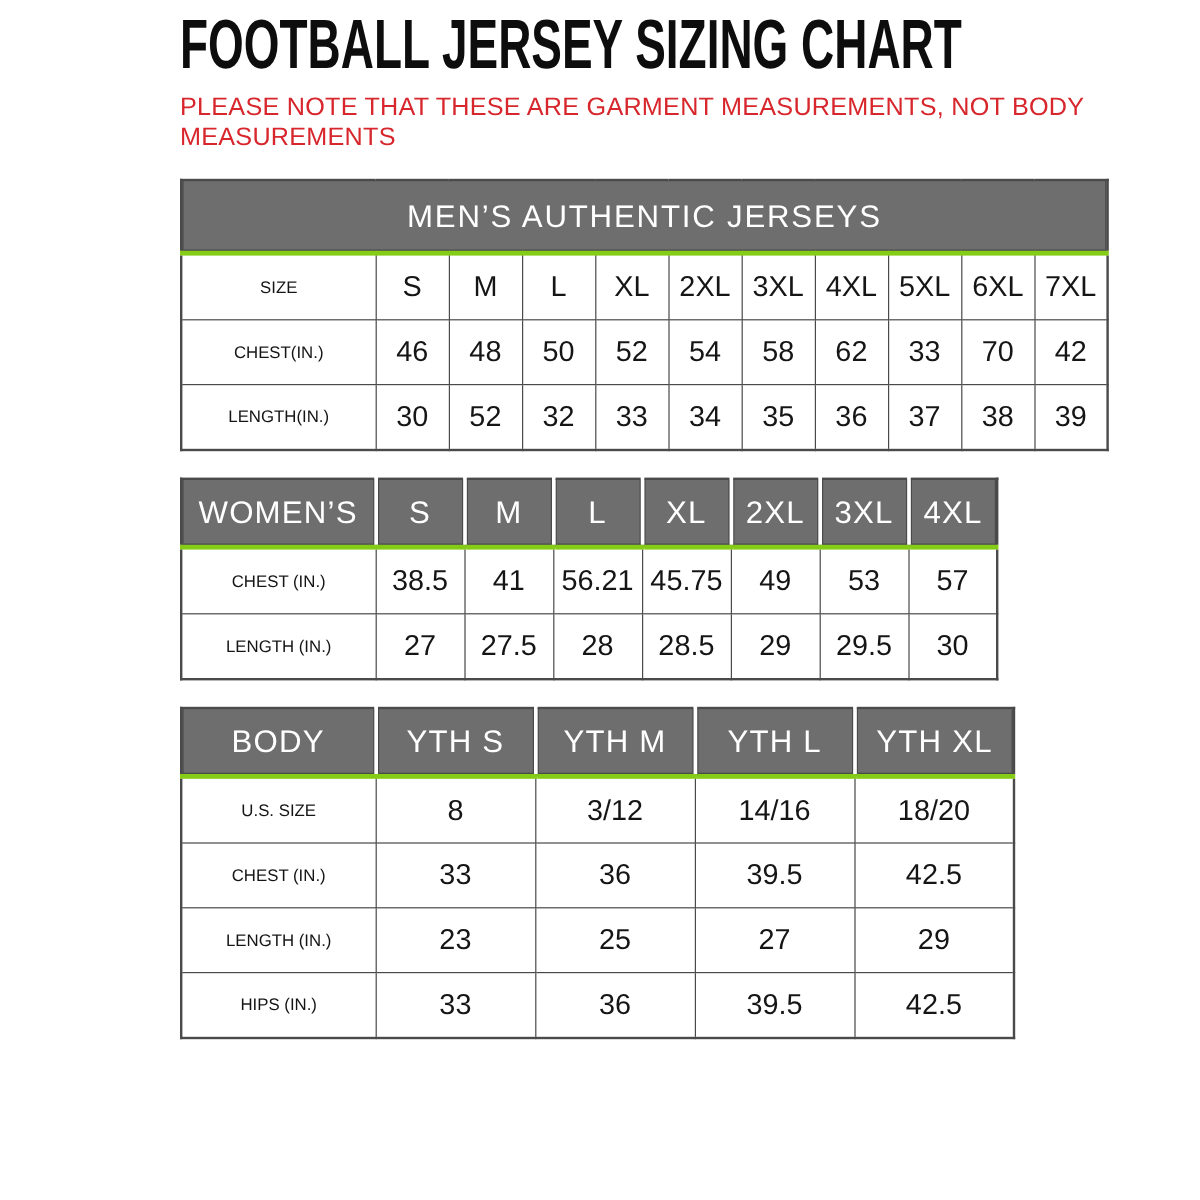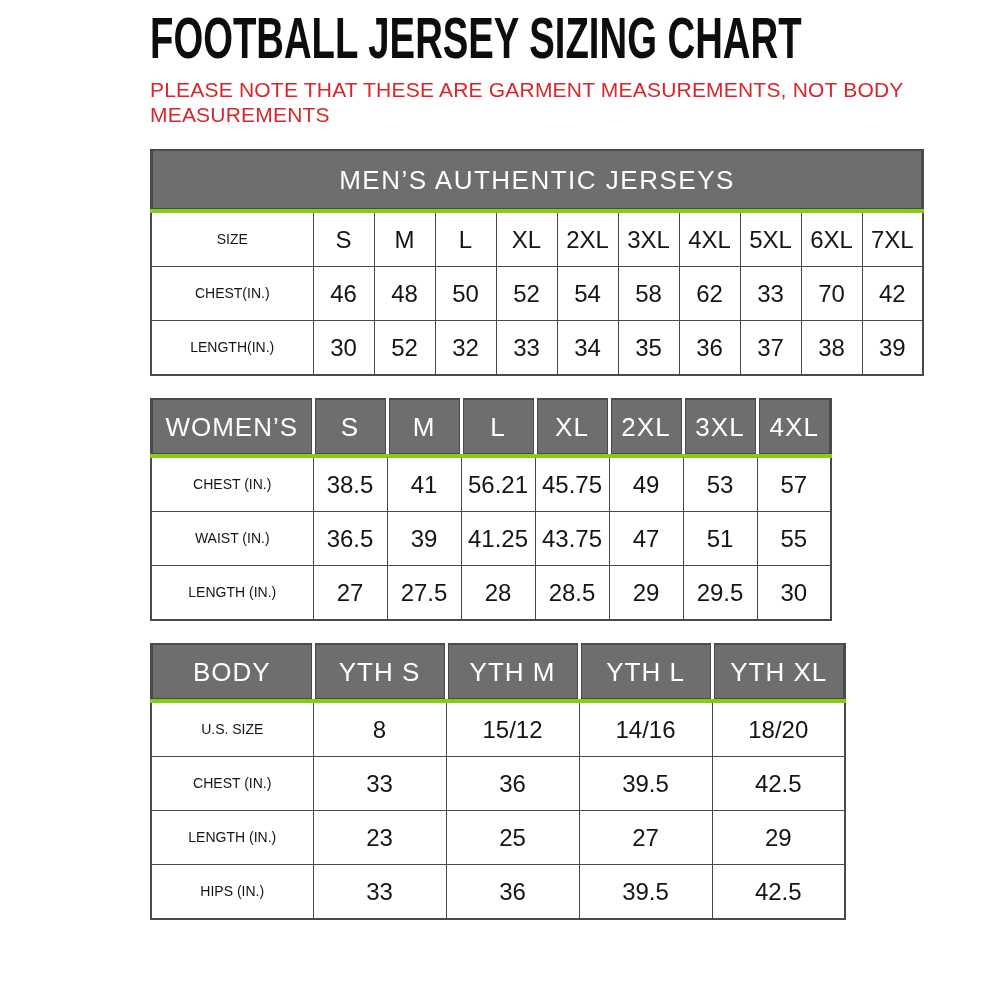--- a/index.html
+++ b/index.html
@@ -180,30 +180,20 @@
           <td class="label">CHEST (IN.)</td>
           <td>38.5</td>
           <td>41</td>
           <td>56.21</td>
           <td>45.75</td>
           <td>49</td>
           <td>53</td>
           <td>57</td>
         </tr>
         <tr>
-          <td class="label">WAIST (IN.)</td>
-          <td>36.5</td>
-          <td>39</td>
-          <td>41.25</td>
-          <td>43.75</td>
-          <td>47</td>
-          <td>51</td>
-          <td>55</td>
-        </tr>
-        <tr>
           <td class="label">LENGTH (IN.)</td>
           <td>27</td>
           <td>27.5</td>
           <td>28</td>
           <td>28.5</td>
           <td>29</td>
           <td>29.5</td>
           <td>30</td>
         </tr>
       </tbody>
@@ -223,21 +213,21 @@
           <th>YTH S</th>
           <th>YTH M</th>
           <th>YTH L</th>
           <th>YTH XL</th>
         </tr>
       </thead>
       <tbody>
         <tr>
           <td class="label">U.S. SIZE</td>
           <td>8</td>
-          <td>15/12</td>
+          <td>3/12</td>
           <td>14/16</td>
           <td>18/20</td>
         </tr>
         <tr>
           <td class="label">CHEST (IN.)</td>
           <td>33</td>
           <td>36</td>
           <td>39.5</td>
           <td>42.5</td>
         </tr>

